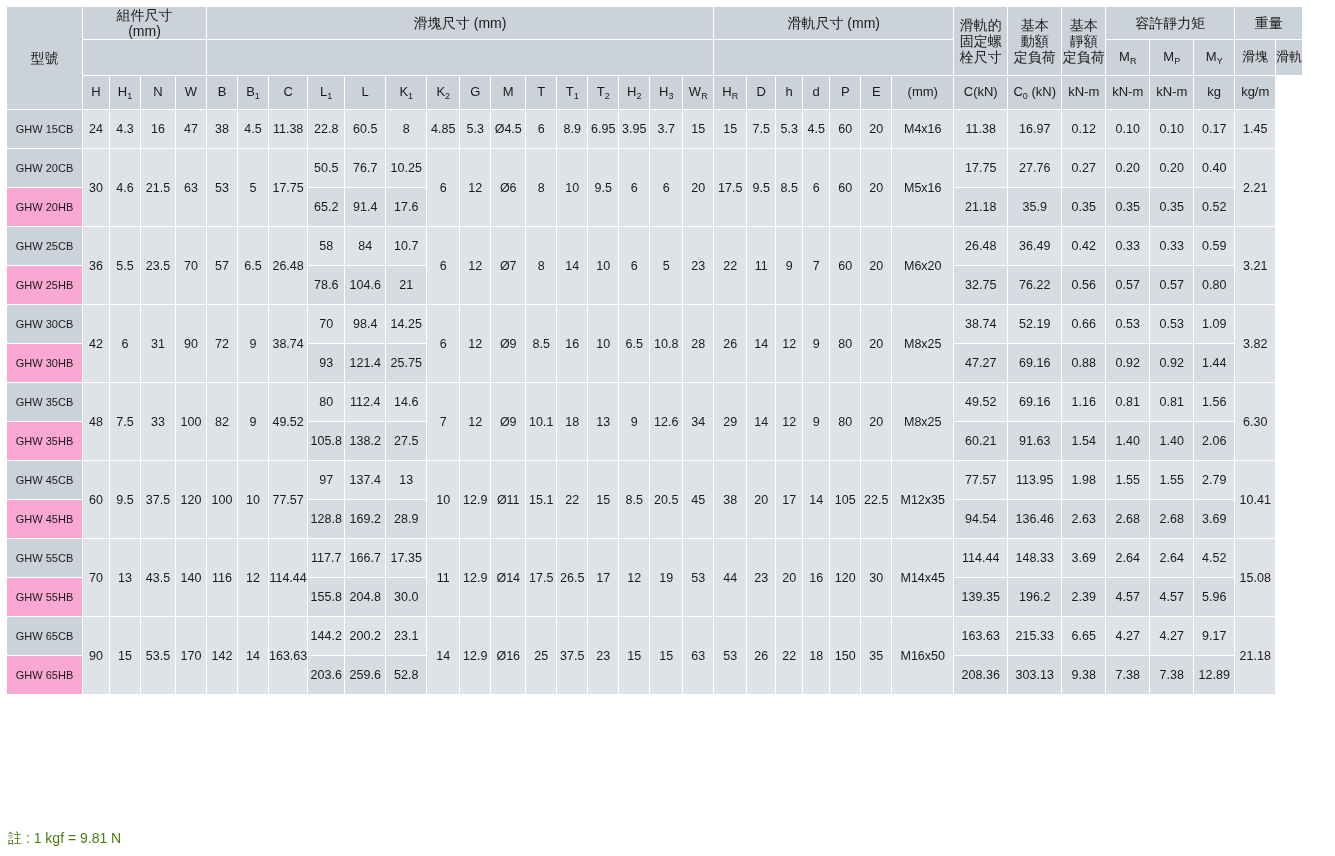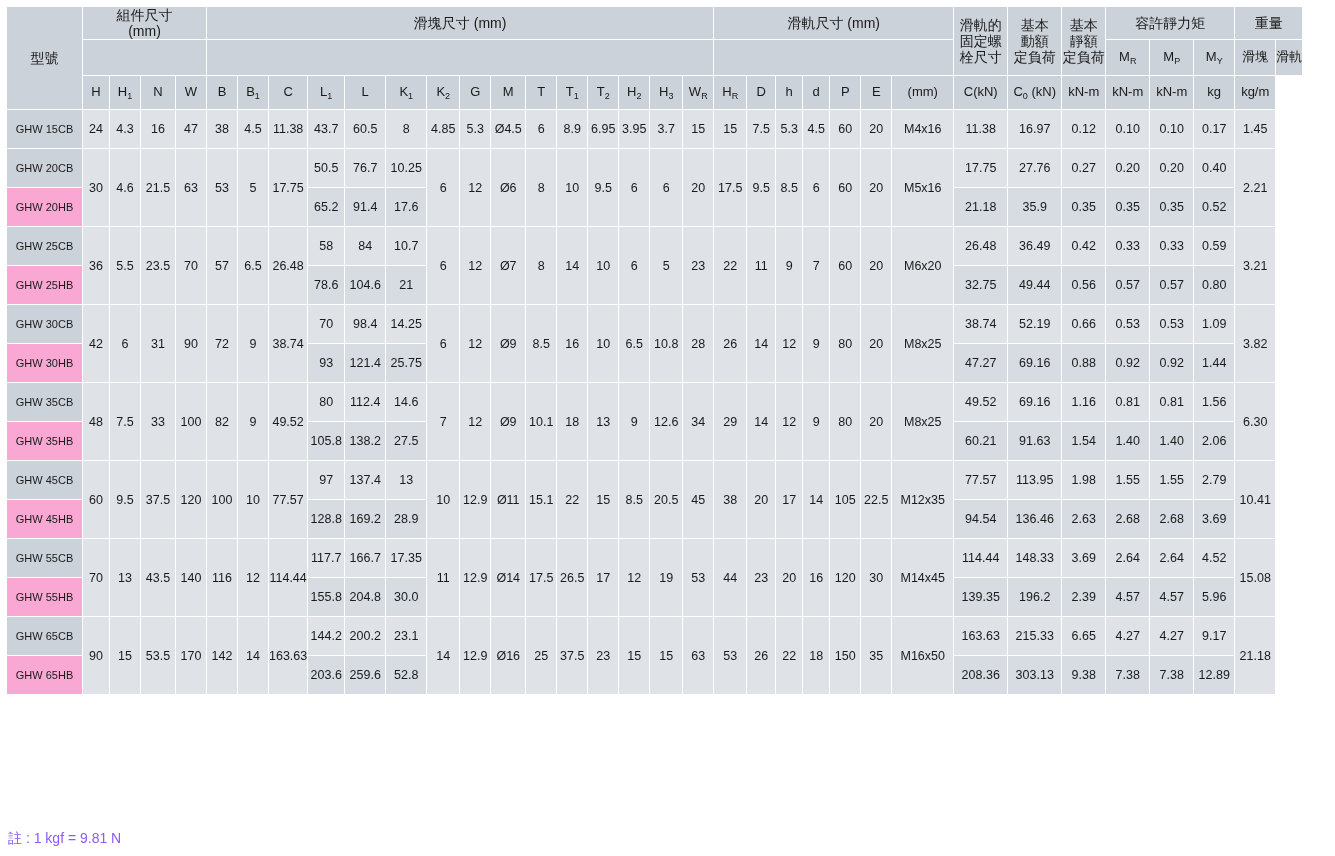--- a/index.html
+++ b/index.html
@@ -47,21 +47,21 @@
     text-align:center;
     padding:0 4px;
   }
   tbody tr.alt td{ background:#d7dce2; }
   tbody tr.alt td.model{ background:#f9a8d4; }
   .note{
     position:absolute;
     left:8px;
     bottom:14px;
     font-size:14px;
-    color:#8b5cf6;
+    color:#4d7c0f;
   }
   sub{font-size:9px;vertical-align:baseline;position:relative;top:3px;}
 </style>
 </head>
 <body>
 
 <div id="wrap">
 
 <table>
   <colgroup>
@@ -179,21 +179,21 @@
 
     <tr>
       <td class="model">GHW 15CB</td>
       <td>24</td>
       <td>4.3</td>
       <td>16</td>
       <td>47</td>
       <td>38</td>
       <td>4.5</td>
       <td>11.38</td>
-      <td>43.7</td>
+      <td>22.8</td>
       <td>60.5</td>
       <td>8</td>
       <td>4.85</td>
       <td>5.3</td>
       <td>Ø4.5</td>
       <td>6</td>
       <td>8.9</td>
       <td>6.95</td>
       <td>3.95</td>
       <td>3.7</td>
@@ -299,21 +299,21 @@
       <td>0.33</td>
       <td>0.59</td>
       <td rowspan="2">3.21</td>
     </tr>
     <tr class="alt">
       <td class="model">GHW 25HB</td>
       <td>78.6</td>
       <td>104.6</td>
       <td>21</td>
       <td>32.75</td>
-      <td>49.44</td>
+      <td>76.22</td>
       <td>0.56</td>
       <td>0.57</td>
       <td>0.57</td>
       <td>0.80</td>
     </tr>
 
     <tr>
       <td class="model">GHW 30CB</td>
       <td rowspan="2">42</td>
       <td rowspan="2">6</td>

